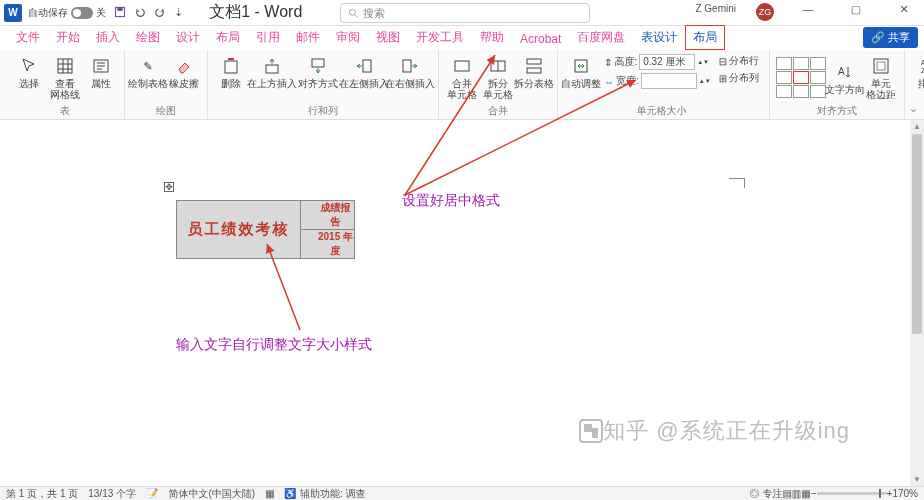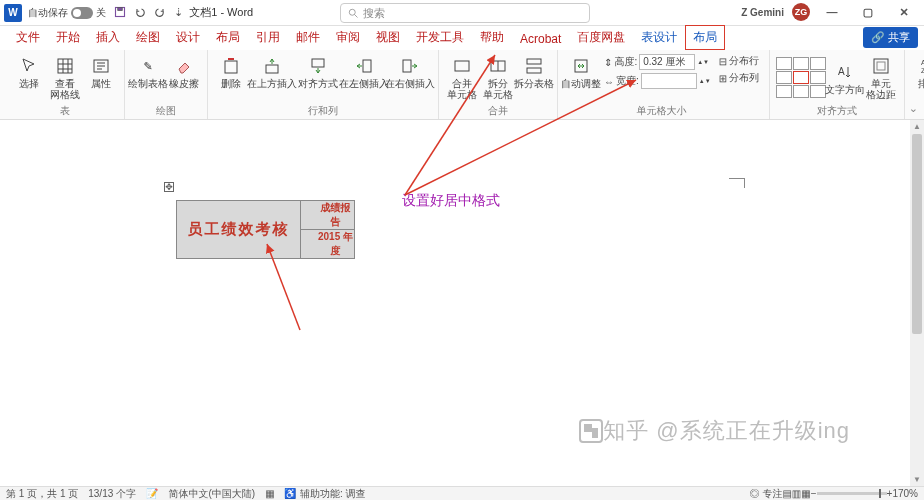--- a/index.html
+++ b/index.html
@@ -6,30 +6,30 @@
   body { width: 924px; height: 500px; background: #fff; overflow: hidden; position: relative; font-size: 11px; color: #333; }
   
   
   .titlebar { height: 26px; background: #fff; display: flex; align-items: center; padding: 0 4px; border-bottom: 1px solid #e0e0e0;}
   .app-icon { width: 18px; height: 18px; background:#185abd; border-radius:2px; display:flex; align-items:center; justify-content:center; color:#fff; font-size:10px; font-weight:bold; margin-right:6px;}
   .autosave { display:flex; align-items:center; font-size:10px; color:#444; gap:3px;}
   .toggle { width:22px; height:12px; border-radius:6px; background:#888; position:relative; }
   .toggle::after{content:"";width:8px;height:8px;border-radius:50%;background:#fff;position:absolute;top:2px;left:2px;}
   .qat { display:flex; align-items:center; gap:8px; margin-left:8px; color:#555;}
   .qat svg{width:12px;height:12px;stroke:#555;}
-  .doc-title{margin-left:6px;font-size:11px;color:#333;}
+  .doc-title{margin-left:26px;font-size:16px;color:#333;}
   .searchbox { position:absolute; left:340px; top:3px; width:250px; height:20px; border:1px solid #ccc; border-radius:4px; display:flex; align-items:center; padding:0 6px; color:#888; gap:4px;}
   .searchbox svg{width:12px;height:12px;stroke:#888;fill:none;}
-  .user-area{position:absolute; right:6px; top:3px; display:flex; align-items:center; gap:8px;font-weight:bold;}
+  .user-area{position:absolute; right:6px; top:3px; display:flex; align-items:flex-start; gap:20px;}
   .avatar{width:18px;height:18px;border-radius:50%;background:#b33a2e;color:#fff;display:flex;align-items:center;justify-content:center;font-size:9px;}
   .winbtn{width:28px;display:flex;justify-content:center;color:#555;}
 
   
   .tabs{height:24px;display:flex;align-items:flex-end;padding:0 8px;background:#fff;position:relative;}
-  .tab{padding:4px 8px;font-size:12px;color:#b91c1c;cursor:pointer;}
+  .tab{padding:4px 8px;font-size:12px;color:#ec4899;cursor:pointer;}
   .tab.active-design{color:#185abd;}
   .tab.active-layout{color:#185abd;border:1.5px solid #d93a2b;padding:3px 7px;}
   .share-btn{position:absolute;right:6px;top:1px;background:#185abd;color:#fff;border-radius:3px;padding:3px 8px;font-size:11px;display:flex;align-items:center;gap:3px;}
 
   
   .ribbon{height:70px;background:#fafafa;border-bottom:1px solid #ddd;display:flex;align-items:stretch;padding-left:6px;position:relative;}
   .group{display:flex;flex-direction:column;align-items:center;border-right:1px solid #e2e2e2;padding:4px 6px 1px;}
   .group-row{display:flex;gap:2px;align-items:flex-start;}
   .bigbtn{display:flex;flex-direction:column;align-items:center;justify-content:flex-start;width:34px;gap:2px;padding-top:2px;}
   .bigbtn .ic{width:20px;height:20px;display:flex;align-items:center;justify-content:center;}
@@ -375,20 +375,21 @@
       <td class="main" rowspan="2">员工绩效考核</td>
       <td class="sub">成绩报告</td>
     </tr>
     <tr>
           <td class="sub">2015 年度</td>
         </tr>
   </tbody>
     </table>
 
   <div class="annot" style="left:402px;top:72px;">设置好居中格式</div>
+  <div class="annot" style="left:176px;top:216px;">输入文字自行调整文字大小样式</div>
 
   <div class="watermark">
     <div class="wm-ic"></div>
     <span>知乎 @系统正在升级ing</span>
   </div>
 </div>
 
 <svg class="arrow" style="left:0;top:0;width:924px;height:500px;">
   <defs>
       <marker id="ah" markerWidth="8" markerHeight="8" refX="6" refY="3" orient="auto">

